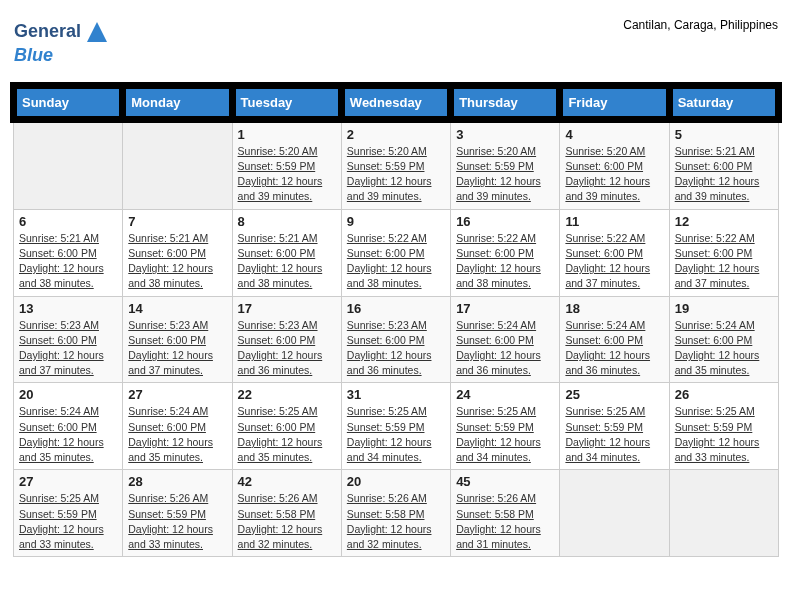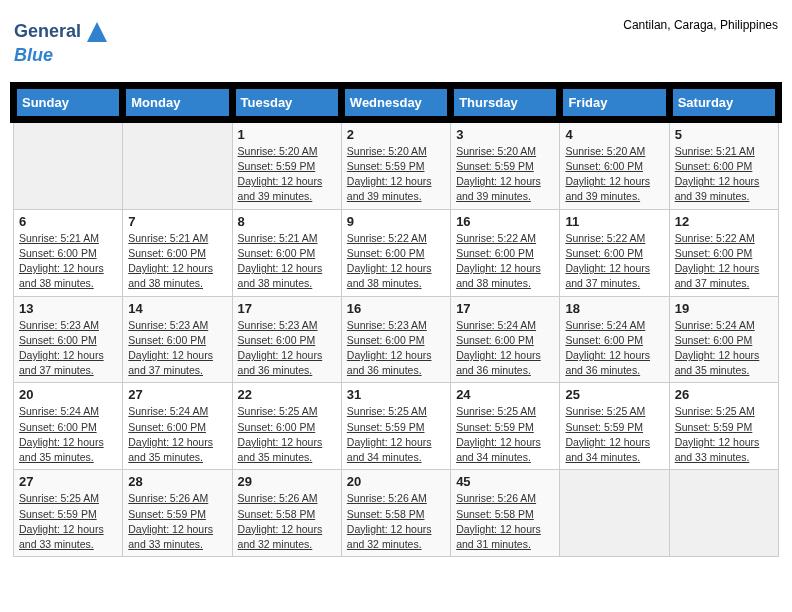--- a/index.html
+++ b/index.html
@@ -244,21 +244,21 @@
       <tr>
         <td>
           <div class="day-num">27</div>
           <div class="day-detail">Sunrise: 5:25 AM<br>Sunset: 5:59 PM<br>Daylight: 12 hours and 33 minutes.</div>
         </td>
         <td>
           <div class="day-num">28</div>
           <div class="day-detail">Sunrise: 5:26 AM<br>Sunset: 5:59 PM<br>Daylight: 12 hours and 33 minutes.</div>
         </td>
         <td>
-          <div class="day-num">29</div>
+          <div class="day-num">42</div>
           <div class="day-detail">Sunrise: 5:26 AM<br>Sunset: 5:58 PM<br>Daylight: 12 hours and 32 minutes.</div>
         </td>
         <td>
           <div class="day-num">20</div>
           <div class="day-detail">Sunrise: 5:26 AM<br>Sunset: 5:58 PM<br>Daylight: 12 hours and 32 minutes.</div>
         </td>
         <td>
           <div class="day-num">45</div>
           <div class="day-detail">Sunrise: 5:26 AM<br>Sunset: 5:58 PM<br>Daylight: 12 hours and 31 minutes.</div>
         </td>

